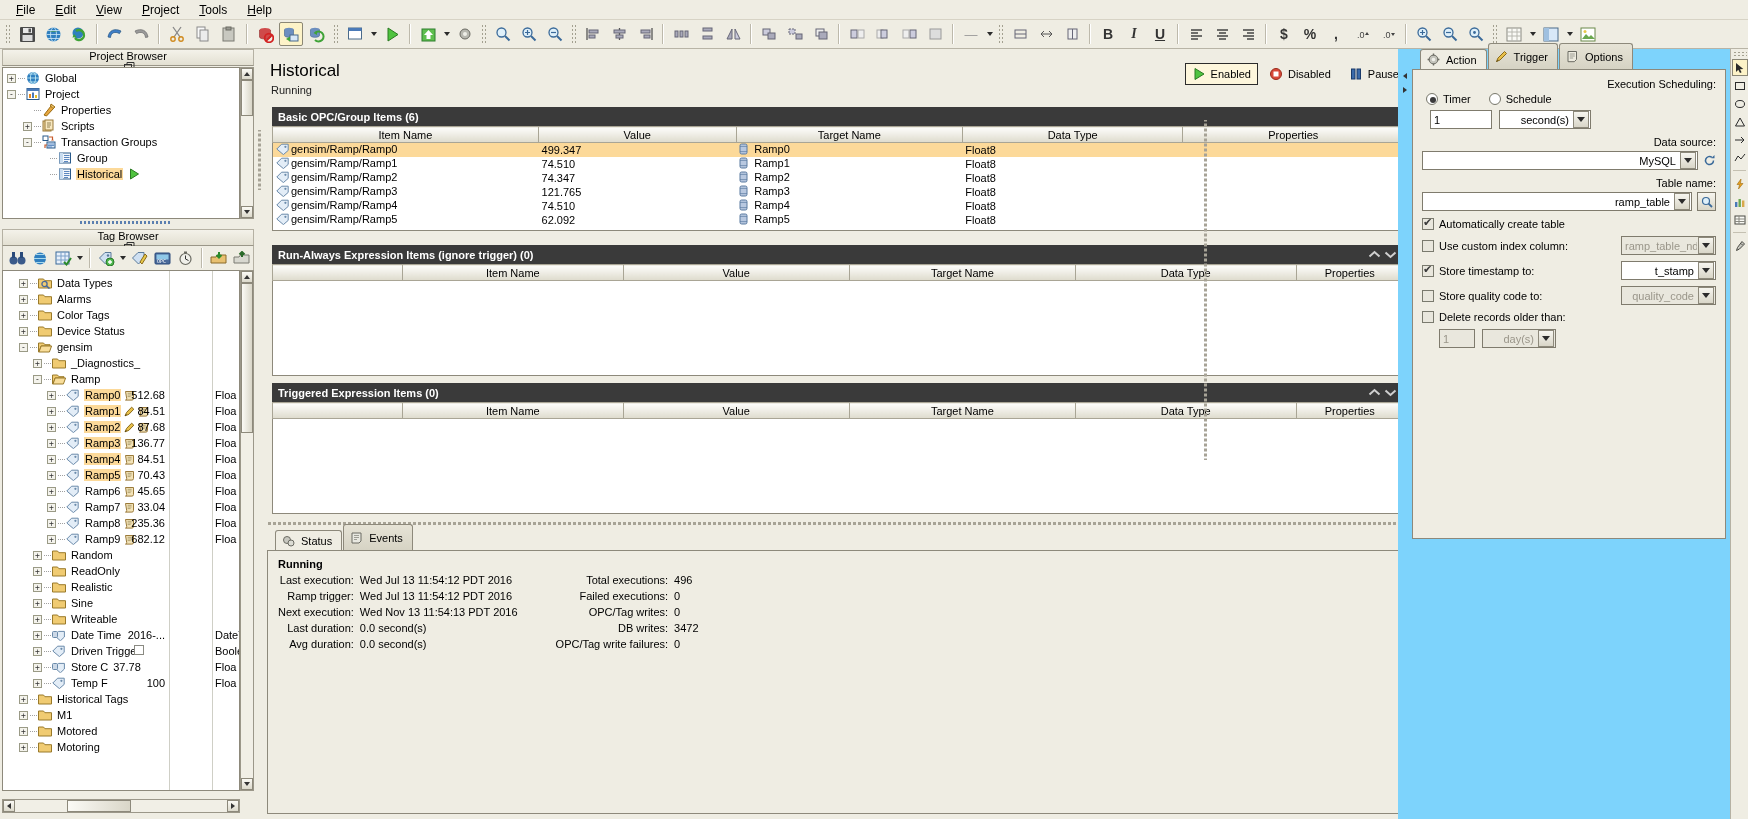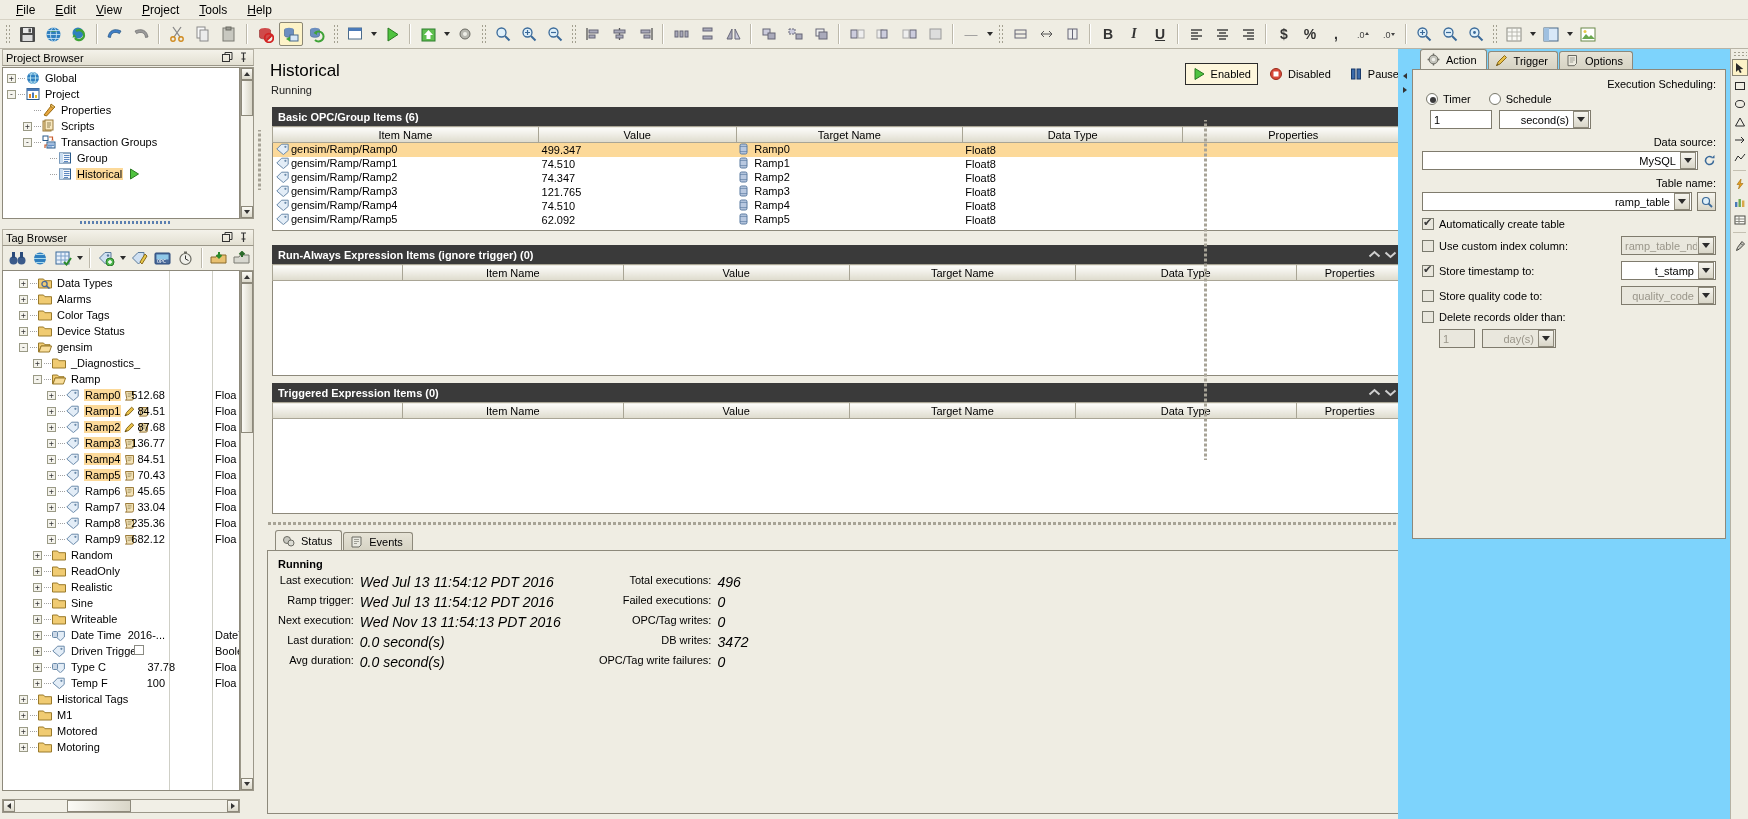--- a/index.html
+++ b/index.html
@@ -32,21 +32,21 @@
              background-size: 3px 4px; opacity: .75; }
   .tb-arrow { width: 11px; height: 22px; display: flex; align-items: center; justify-content: center; }
   .tb-arrow::after { content: ""; border-left: 3.5px solid transparent; border-right: 3.5px solid transparent;
                      border-top: 4px solid #2b2b2b; }
   .tb-txt { font-size: 14px; font-weight: bold; color: #333; }
 
   
   .leftdock { position: absolute; left: 0; top: 49px; width: 256px; bottom: 0; background: #efede3; }
   .panel-title { height: 17px; background: linear-gradient(#f4f2ea,#e3e0d2);
                  border: 1px solid #b5b1a3; border-bottom: 1px solid #9a9688;
-                 display: flex; align-items: center; padding: 0 3px; font-size: 11px; }
+                 display: flex; align-items: center; padding: 0 3px; font-size: 11px; flex-direction: column; }
   .panel-title .t { flex: 1; font-weight: normal; }
   .pt-ico { width: 14px; height: 14px; margin-left: 2px; display: flex; align-items: center; justify-content: center; }
 
   .tree { background: #fff; border: 1px solid #8d897b; overflow: hidden; position: relative; }
   .tn { height: 16px; display: flex; align-items: center; white-space: nowrap; font-size: 11px; }
   .tn .exp { width: 9px; height: 9px; border: 1px solid #9a9a86; background: #f4f3ec;
              font-size: 8px; line-height: 7px; text-align: center; color: #333;
              margin-right: 2px; flex: 0 0 9px; font-family: "DejaVu Sans Mono", monospace; }
   .tn .noexp { width: 9px; flex: 0 0 9px; margin-right: 2px; }
   .tn .ico { width: 16px; flex: 0 0 16px; display: flex; align-items: center; justify-content: center; margin-right: 3px; }
@@ -78,32 +78,32 @@
   table.grid { width: 100%; border-collapse: collapse; table-layout: fixed; background: #fff; }
   table.grid th { background: linear-gradient(#fdfdfb,#dedbcd); border: 1px solid #a9a595;
                   font-weight: normal; font-size: 11px; height: 16px; padding: 0; }
   table.grid td { height: 14px; font-size: 11px; padding: 0 3px; border: none; white-space: nowrap; }
   table.grid tr.selrow td { background: #fcd999; }
   .gridbody-wrap { border: 1px solid #8d897b; border-top: none; background: #fff; overflow: hidden; }
   .cellico { display: inline-block; width: 13px; vertical-align: -2px; margin-right: 2px; }
 
   
   .tabsbar { display: flex; align-items: flex-end; height: 20px; padding-left: 8px; }
-  .tab { display: flex; align-items: center; height: 18px; padding: 0 9px 0 6px;
+  .tab { display: flex; align-items: center; height: 26px; padding: 0 9px 0 6px;
          border: 1px solid #8d897b; border-bottom: none; font-size: 11px;
          background: linear-gradient(#e6e3d6,#d6d3c4); border-radius: 3px 3px 0 0; margin-right: 1px; }
   .tab.active { background: #efede3; height: 20px; }
   .tab .ti { width: 15px; display: flex; margin-right: 4px; }
 
   .statusbox { border: 1px solid #8d897b; background: #efede3; padding: 7px 10px; }
   .statusbox .running { font-weight: bold; font-size: 11px; margin-bottom: 4px; }
   .stat-grid { display: flex; }
   .stat-col { display: grid; grid-template-columns: auto auto; row-gap: 4px; }
   .stat-col .k { text-align: right; padding-right: 6px; font-size: 11px; }
-  .stat-col .v { font-size: 14px; font-style: italic; }
+  .stat-col .v { font-size: 11px; }
 
   
   .rightdock { position: absolute; right: 18px; top: 49px; width: 332px; bottom: 0; background: #7dd3fc; text-align: right; }
   .rtabs { display: flex; align-items: flex-end; height: 20px; padding-left: 22px; }
   .rpanel { position: absolute; left: 14px; right: 4px; top: 20px; height: 470px;
             border: 1px solid #8d897b; background: #efede3; padding: 8px 9px; }
   .lblrow { font-size: 11px; margin-bottom: 3px; }
   .radio { display: inline-flex; align-items: center; margin-right: 18px; font-size: 11px; }
   .radio .dot { width: 12px; height: 12px; border-radius: 50%; border: 1px solid #7a7a6e;
                 background: radial-gradient(#fff 60%, #ddd); margin-right: 5px; position: relative; }
@@ -1143,23 +1143,23 @@
             <div class="tn" style="position: relative;">
               <span style="flex: 0 0 30px;"></span>
               <span class="exp">+</span>
               <span class="dash"></span>
               <span class="ico">
                 <svg width="14" height="12" viewBox="0 0 14 12">
                   <path d="M2.5 6.5 L6.5 2.4 H12.4 V8 L8.4 11.8 z" fill="#e3edf7" stroke="#6a8aaa"></path>
                   <rect x="0.5" y="2.5" width="5" height="6" rx="1" fill="#ccd8e6" stroke="#6a8aaa"></rect>
                 </svg>
               </span>
-              <span class="lbl">Type C</span>
-              <span style="flex: 1 1 0%;"></span>
-              <span style="position: absolute; left: 120px; width: 52px; text-align: right;">37.78</span>
+              <span class="lbl">Store C</span>
+              <span style="flex: 1 1 0%;"></span>
+              <span style="position: absolute; left: 98px; width: 52px; text-align: center;">37.78</span>
               <span style="position: absolute; left: 212px;">Floa</span>
             </div>
             <div class="tn" style="position: relative;">
               <span style="flex: 0 0 30px;"></span>
               <span class="exp">+</span>
               <span class="dash"></span>
               <span class="ico">
                 <svg width="14" height="12" viewBox="0 0 14 12">
                   <path d="M0.8 6 L5.6 1.2 H12.2 V7.4 L7.4 11.6 z" fill="#e3edf7" stroke="#6a8aaa"></path>
                   <circle cx="9.4" cy="3.8" r="1.1" fill="#6a8aaa"></circle>

